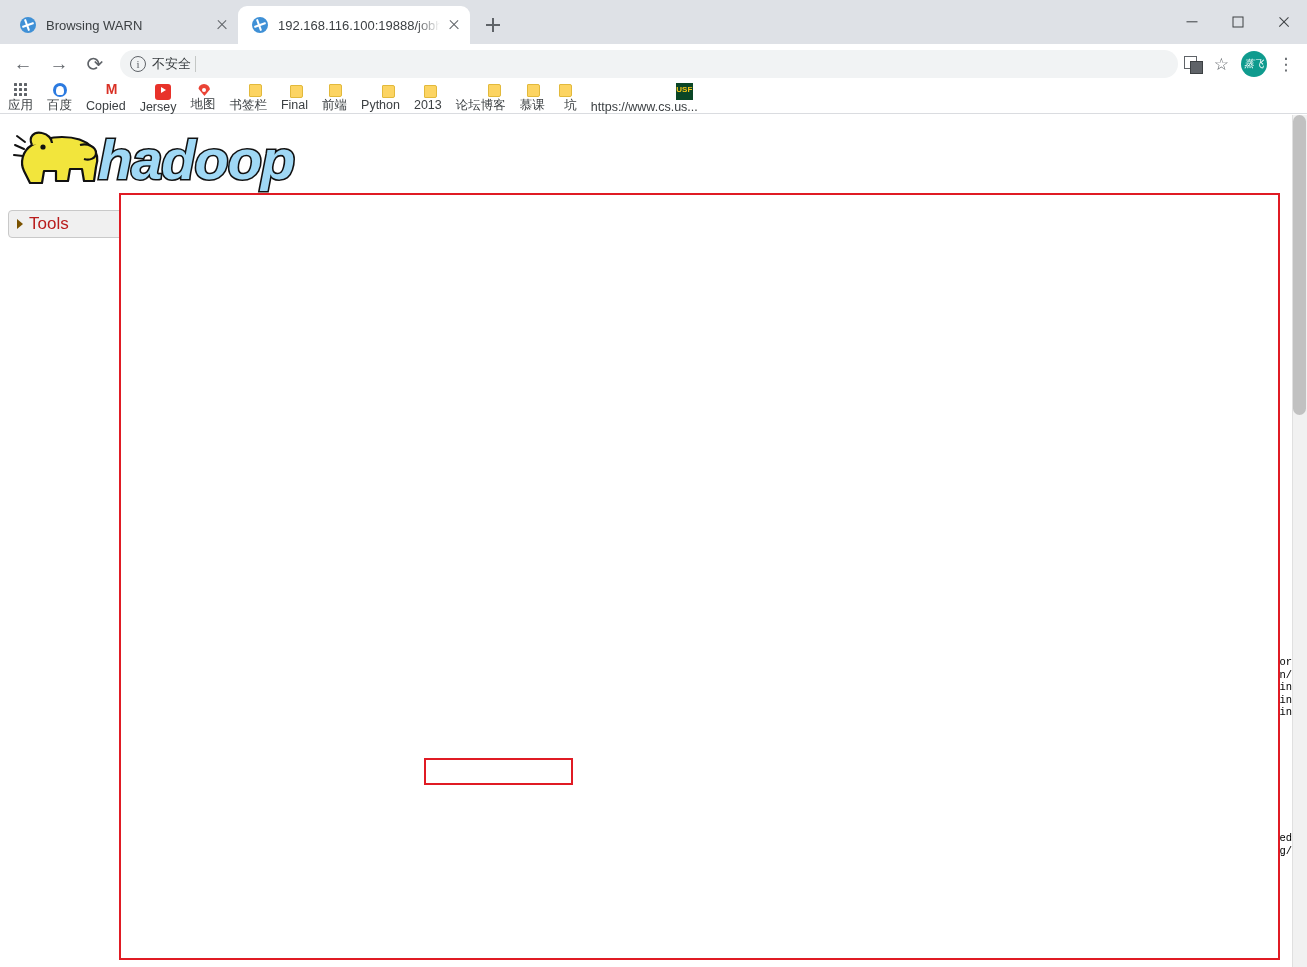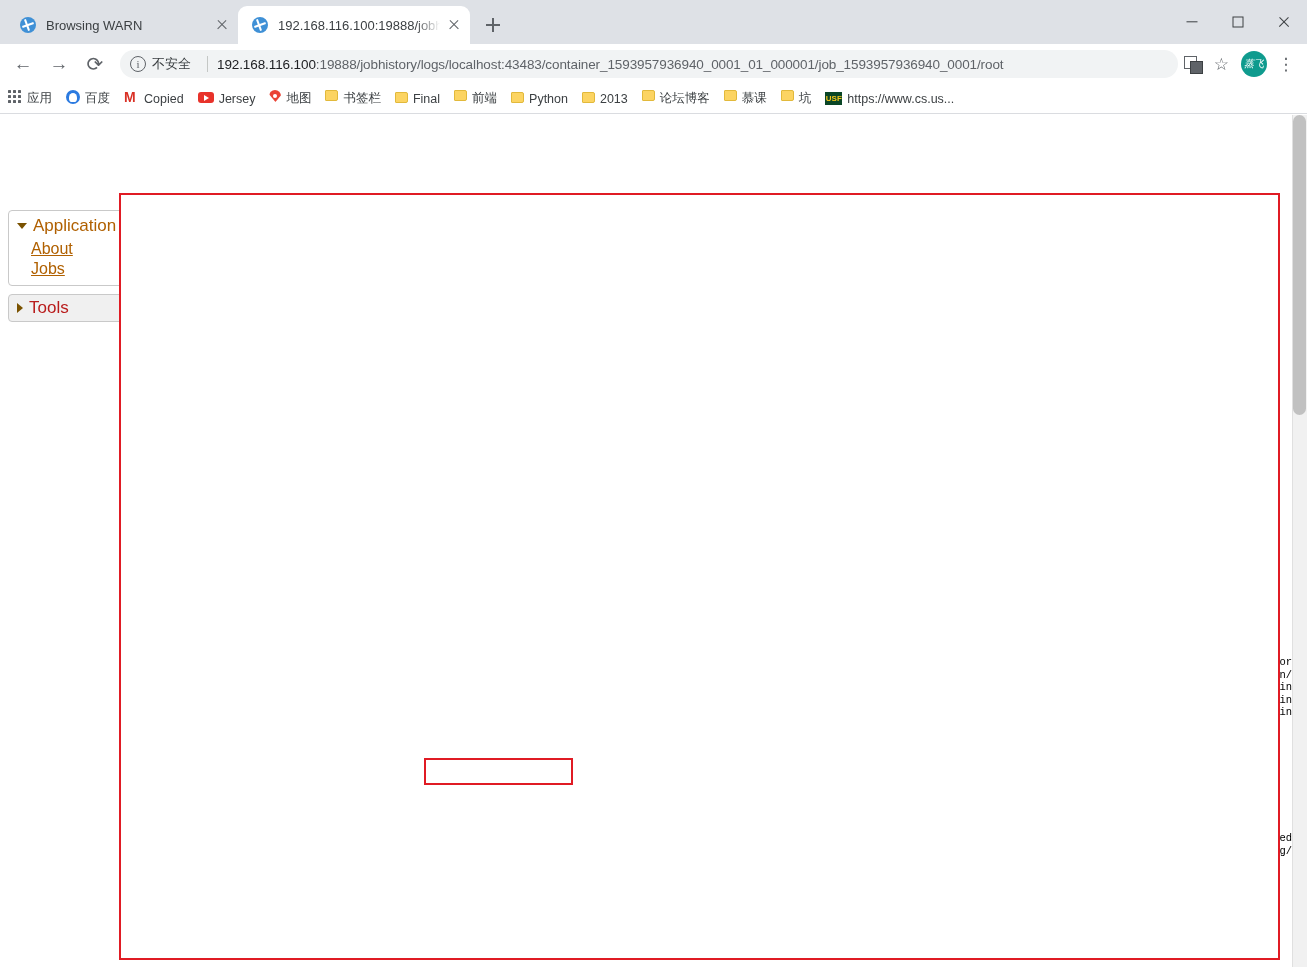--- a/index.html
+++ b/index.html
@@ -111,21 +111,21 @@
   }
   .info-icon {
     width:16px; height:16px; border:1.3px solid #5f6368; border-radius:50%;
     position:relative; flex:0 0 16px; margin-right: 6px;
   }
   .info-icon::before {
     content:"i"; position:absolute; left:0; top:-1px; width:14px; height:16px;
     line-height:16px; text-align:center; font-size:11px; color:#5f6368;
     font-family:"Liberation Serif", serif;
   }
-  .notsecure { font-size:13px; color:#3c4043; margin-right:16px; white-space:nowrap; }
+  .notsecure { font-size:13px; color:#3c4043; margin-right:4px; white-space:nowrap; }
   .omni-sep { width:1px; height:16px; background:#c4c7c5; margin-right:9px; flex:0 0 1px; }
   .url {
     font-size:13.5px; color:#202124; white-space:nowrap; overflow:hidden;
     flex:1 1 auto; letter-spacing:-0.1px;
   }
   .url .sc { color:#5f6368; }
   .omni-right { display:flex; align-items:center; flex:0 0 auto; }
   .translate-icon {
     width:18px; height:16px; margin-left:6px; position:relative;
   }
@@ -143,22 +143,22 @@
     margin-left:12px; color:#fff; font-size:10px; line-height:26px;
     text-align:center; flex:0 0 26px;font-style:italic;
   }
   .kebab { width:26px; margin-left:6px; text-align:center; color:#5f6368;
            font-size:17px; line-height:1; flex:0 0 26px; }
 
   .bookmarks {
     height: 30px; background:#ffffff; display:flex; align-items:center;
     padding: 0 8px; border-bottom:1px solid #dadce0;
   }
-  .bm { display:flex; align-items:flex-start; margin-right:14px; font-size:12.5px; color:#3c4043;
-        white-space:nowrap; }
+  .bm { display:flex; align-items:flex-end; margin-right:14px; font-size:12.5px; color:#3c4043;
+        white-space:nowrap;flex-direction:column; }
   .bm .bmi { margin-right:5px; display:inline-block; }
   .apps-grid { width:14px; height:14px; position:relative; flex:0 0 14px; }
   .apps-grid i {
     position:absolute; width:3px; height:3px; background:#5f6368; border-radius:.5px;
   }
   .folder-ico {
     width:13px; height:11px; background:#fcd462; border-radius:1px 2px 2px 1px;
     border:1px solid #e2b93b; position:relative; flex:0 0 13px;
   }
   .baidu-ico{ width:14px;height:14px;border-radius:50%;background:#2b7ae0;flex:0 0 14px;
@@ -294,21 +294,20 @@
   </div>
 
   <div class="toolbar">
     <div class="navbtn arrow-l"></div>
     <div class="navbtn arrow-r"></div>
     <div class="navbtn reload"></div>
     <div class="omnibox">
       <span class="info-icon"></span>
       <span class="notsecure">不安全</span>
       <span class="omni-sep"></span>
-      <span class="url"><span>192.168.116.100</span><span class="sc">:19888/jobhistory/logs/localhost:43483/container_1593957936940_0001_01_000001/job_1593957936940_0001/root</span></span>
     </div>
     <div class="omni-right">
       <span class="translate-icon"></span>
       <span class="star-icon">☆</span>
       <span class="avatar">蒸飞</span>
       <span class="kebab">⋮</span>
     </div>
   </div>
 
   <div class="bookmarks">
@@ -375,32 +374,36 @@
       <span>坑</span>
     </div>
     <div class="bm">
       <span class="bmi usf-ico"></span>
       <span>https://www.cs.us...</span>
     </div>
   </div>
 
   <div class="page">
 
+    <div class="logo-wrap">
+      <svg class="logo-svg" viewBox="0 0 300 78" xmlns="http://www.w3.org/2000/svg">
+        <g>
+          <path d="M14 48 C10 40 12 28 22 22 C30 17 40 14 52 14 C66 14 76 18 82 24 C88 30 88 38 86 44 L84 58 L74 58 L72 46 L60 46 L58 58 L46 58 L46 48 L34 48 L32 60 L20 60 Z" fill="#f2e53c" stroke="#111" stroke-width="2.2" stroke-linejoin="round"></path>
+          <path d="M22 22 C18 14 24 8 32 10 C38 11 42 16 42 20" fill="#f2e53c" stroke="#111" stroke-width="2.2"></path>
+          <circle cx="33" cy="24" r="2.6" fill="#111"></circle>
+          <path d="M5 22 L14 26 M4 32 L13 33 M7 13 L15 19" stroke="#111" stroke-width="2" fill="none" stroke-linecap="round"></path>
+          <path d="M70 22 C78 20 86 24 86 30 C86 35 80 38 74 36" fill="#f2e53c" stroke="#111" stroke-width="2.2"></path>
+        </g>
+        <g font-family="Liberation Sans, sans-serif" font-style="italic" font-weight="bold">
+          <text x="88" y="56" font-size="56" fill="#9fd8f5" stroke="#111" stroke-width="3.2" paint-order="stroke" letter-spacing="-1">hadoop</text>
+        </g>
+      </svg>
+    </div>
 
     <div class="nav">
-      <div class="nav-panel">
-        <div class="nav-head">
-          <span class="caret"></span>
-          <span>Application</span>
-        </div>
-        <div class="nav-sub">
-          <a class="nav-link" href="#">About</a>
-          <a class="nav-link" href="#">Jobs</a>
-        </div>
-      </div>
       <div class="nav-panel2">
         <span class="caret-r"></span>
         <span class="t">Tools</span>
       </div>
     </div>
 
     <div class="logarea">
 
       <div>
         <div class="log-head">Log Type: stderr</div>

